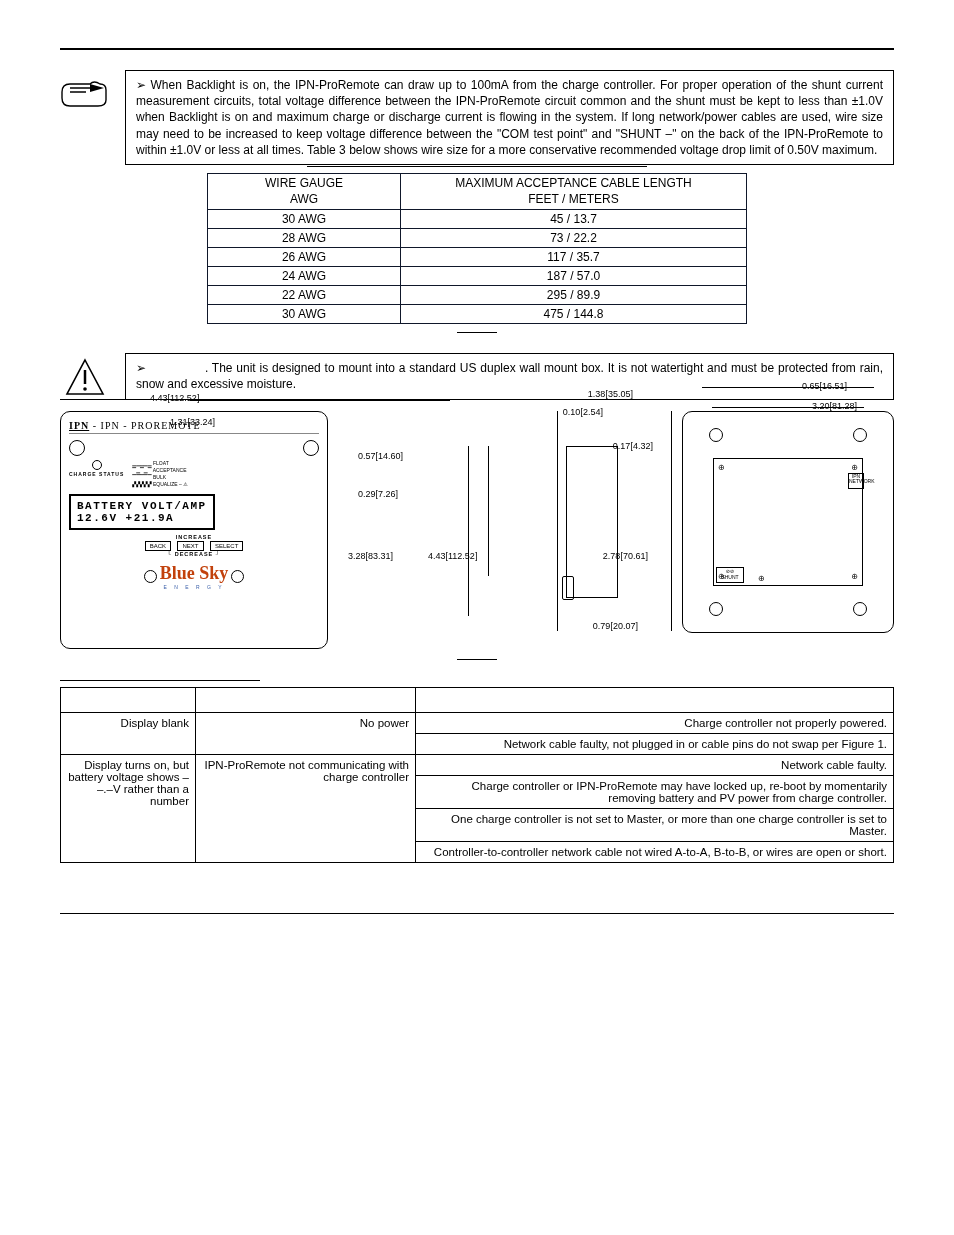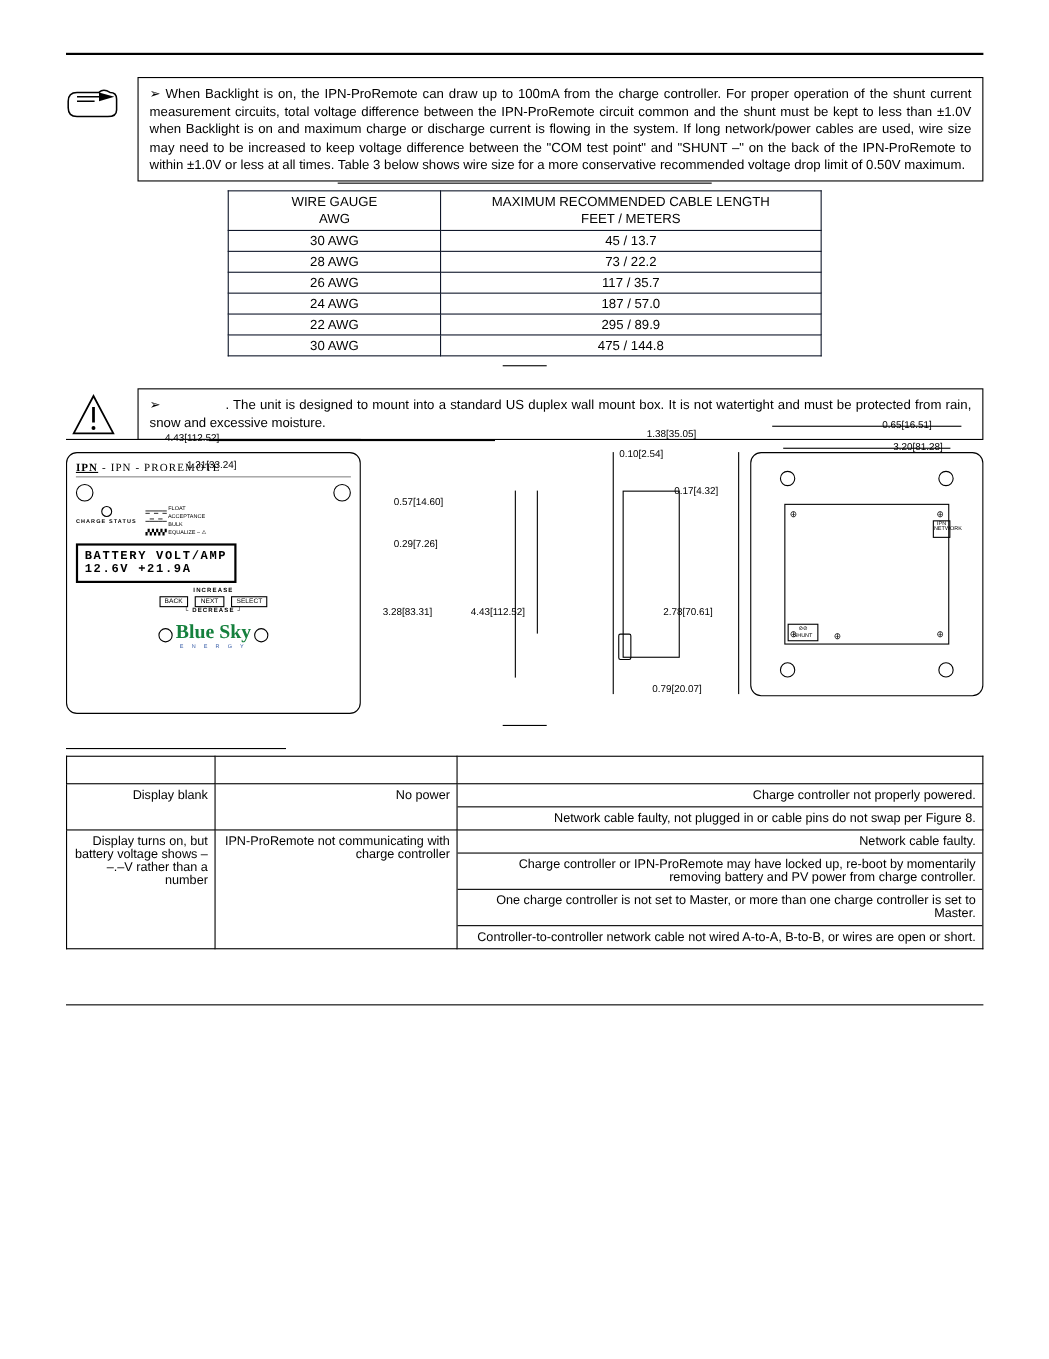--- a/index.html
+++ b/index.html
@@ -125,21 +125,21 @@
     margin: 0 2px;
   }
   .small-label {
     font-size: 5.5px;
     letter-spacing: 1px;
     font-weight: bold;
   }
   .logo {
     font-family: "Brush Script MT", cursive;
     font-size: 18px;
-    color: #15803d;
+    color: #c2410c;
     font-weight: bold;
   }
   .caution-svg {
     width: 42px;
     height: 42px;
   }
   .hand-svg {
     width: 50px;
     height: 36px;
   }
@@ -203,21 +203,21 @@
 
 <div class="table-title-underline"></div>
 <table class="wire">
   <tbody>
       <tr>
     <th style="width:180px">
       <span>WIRE GAUGE</span><br>
       <span>AWG</span>
     </th>
     <th>
-      <span>MAXIMUM RECOMMENDED CABLE LENGTH</span><br>
+      <span>MAXIMUM ACCEPTANCE CABLE LENGTH</span><br>
       <span>FEET / METERS</span>
     </th>
   </tr>
   <tr>
         <td>30 AWG</td>
         <td>45 / 13.7</td>
       </tr>
   <tr>
         <td>28 AWG</td>
         <td>73 / 22.2</td>
@@ -371,21 +371,21 @@
       <tr>
         <th></th>
         <th></th>
         <th></th>
       </tr>
   <tr>
     <td>Display blank</td>
     <td>No power</td>
     <td style="padding:0">
       <div class="corr-item" style="padding:4px 6px">Charge controller not properly powered.</div>
-      <div class="corr-item" style="padding:4px 6px">Network cable faulty, not plugged in or cable pins do not swap per Figure 8.</div>
+      <div class="corr-item" style="padding:4px 6px">Network cable faulty, not plugged in or cable pins do not swap per Figure 1.</div>
     </td>
   </tr>
   <tr>
     <td>Display turns on, but battery voltage shows – –.–V rather than a number</td>
     <td>IPN-ProRemote not communicating with charge controller</td>
     <td style="padding:0">
       <div class="corr-item" style="padding:4px 6px">Network cable faulty.</div>
       <div class="corr-item" style="padding:4px 6px">Charge controller or IPN-ProRemote may have locked up, re-boot by momentarily removing battery and PV power from charge controller.</div>
       <div class="corr-item" style="padding:4px 6px">One charge controller is not set to Master, or more than one charge controller is set to Master.</div>
       <div class="corr-item" style="padding:4px 6px">Controller-to-controller network cable not wired A-to-A, B-to-B, or wires are open or short.</div>

